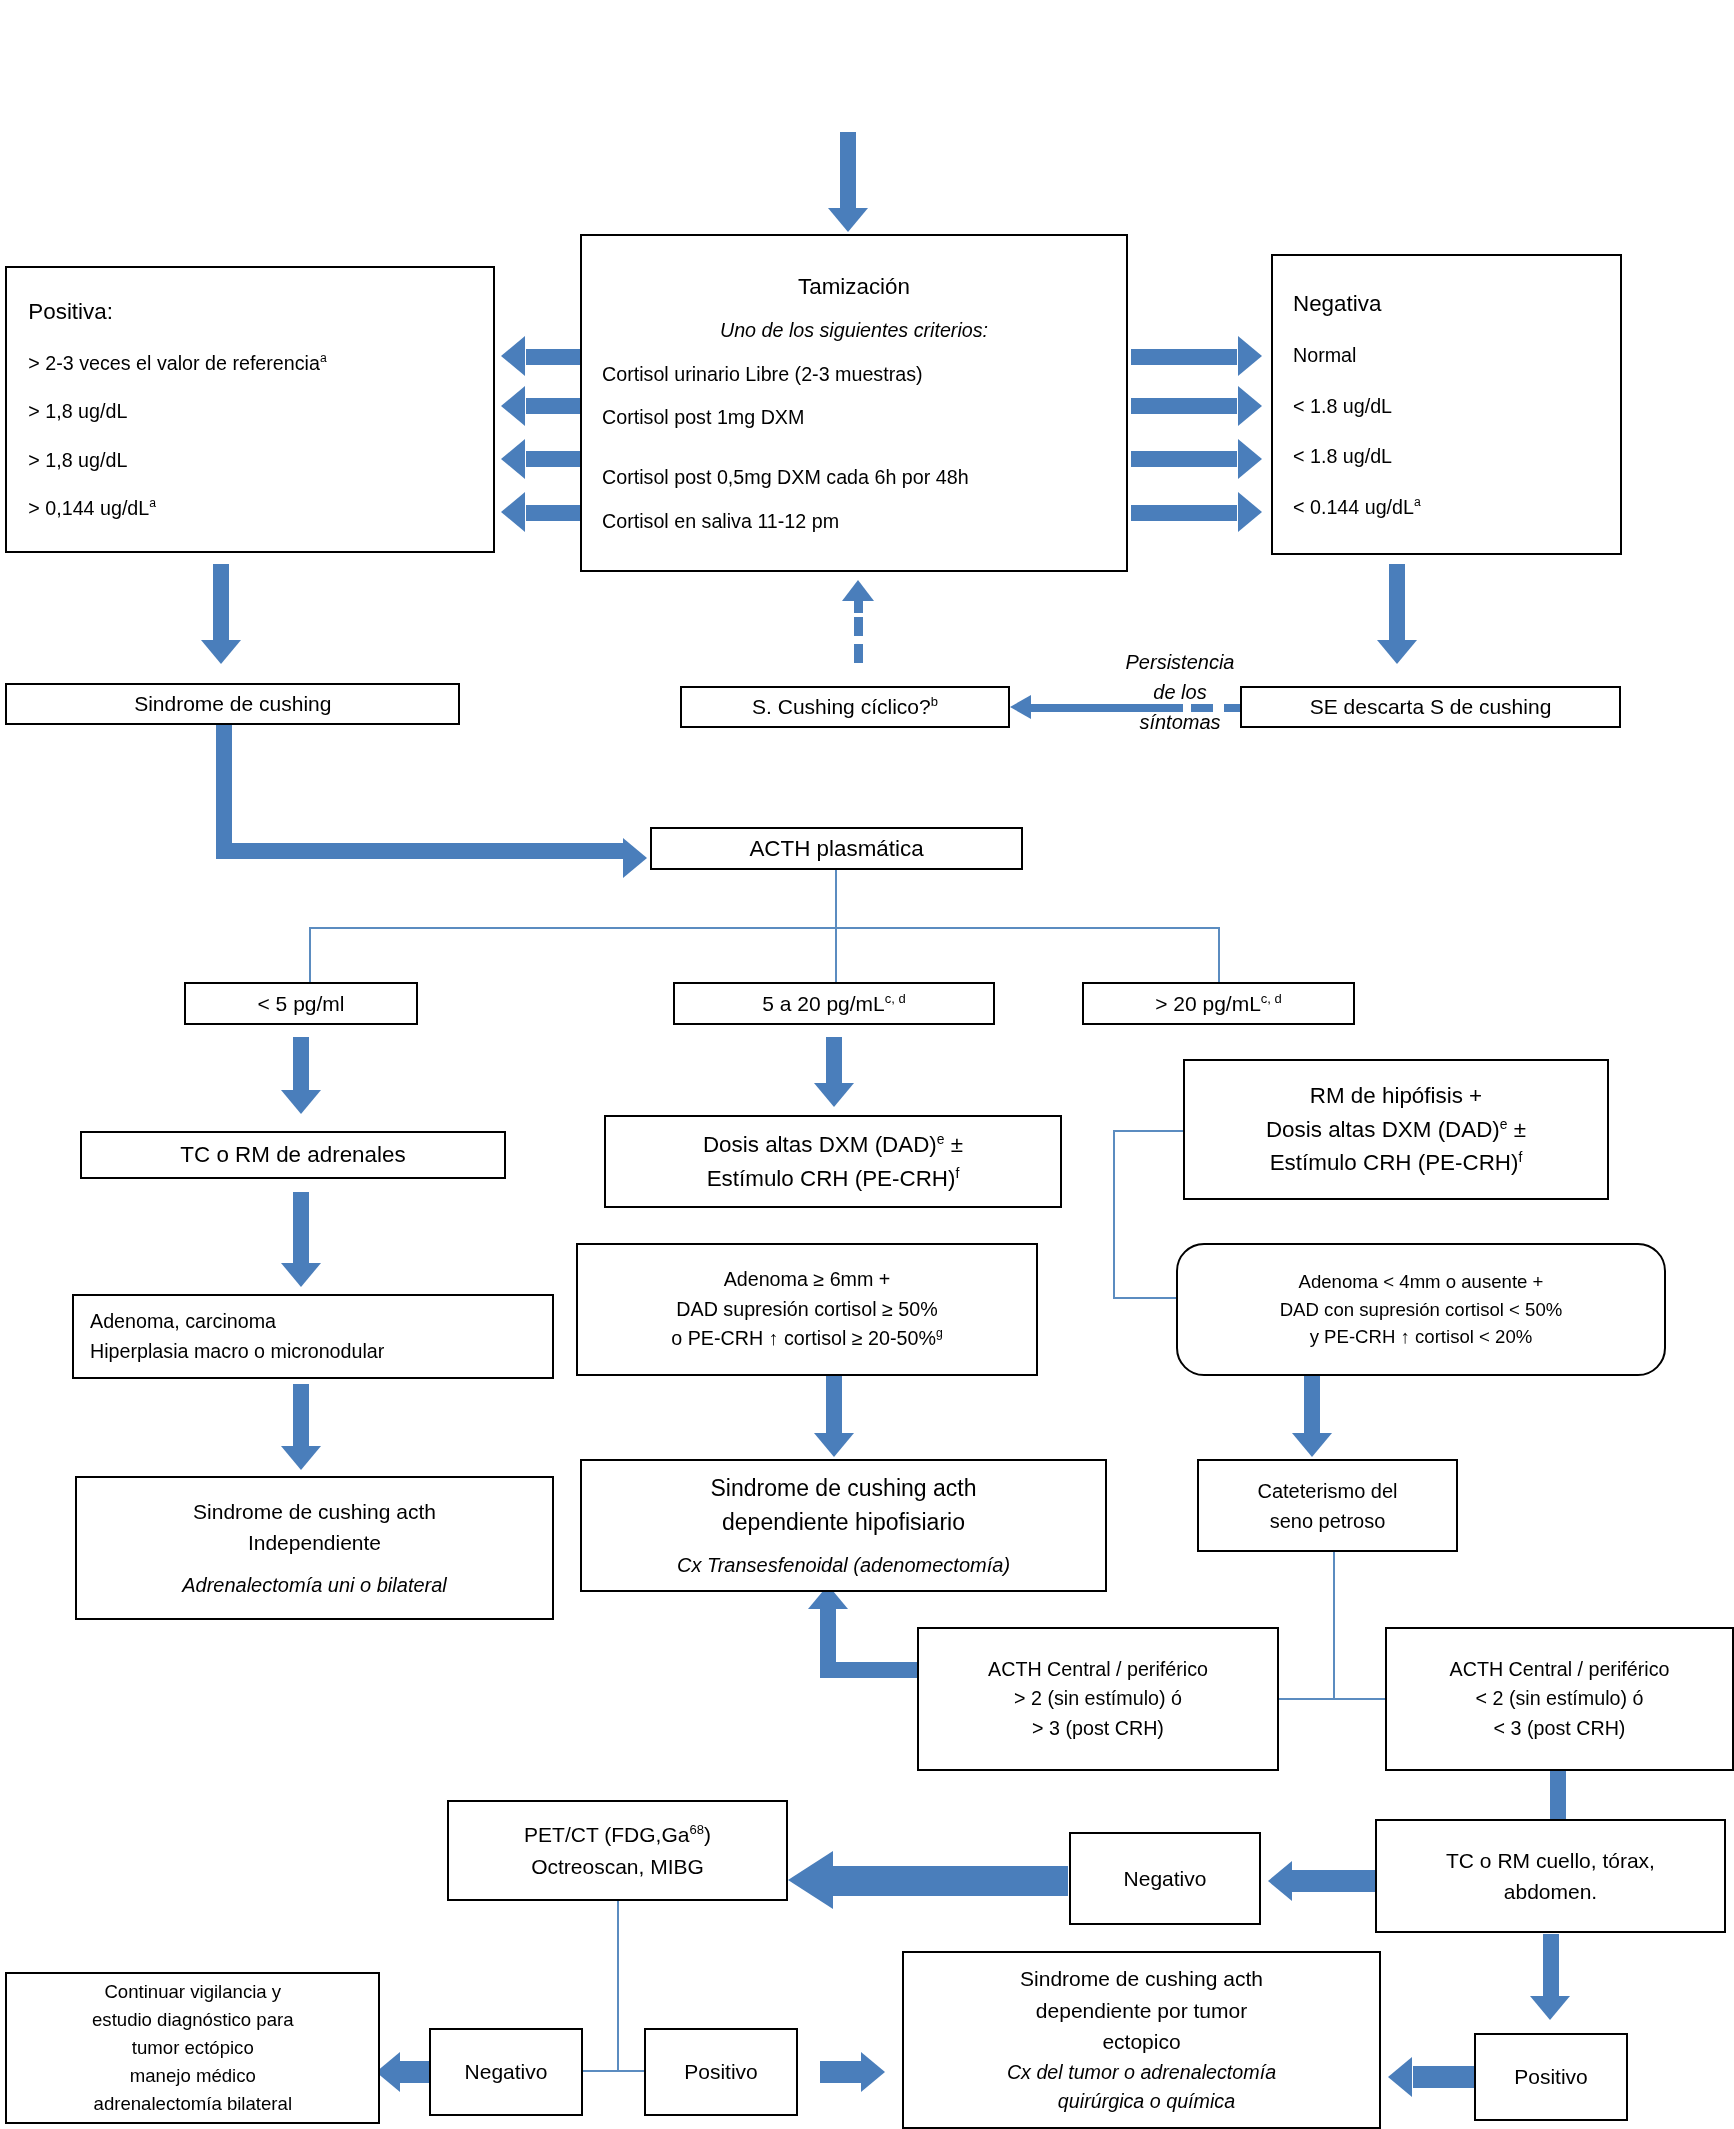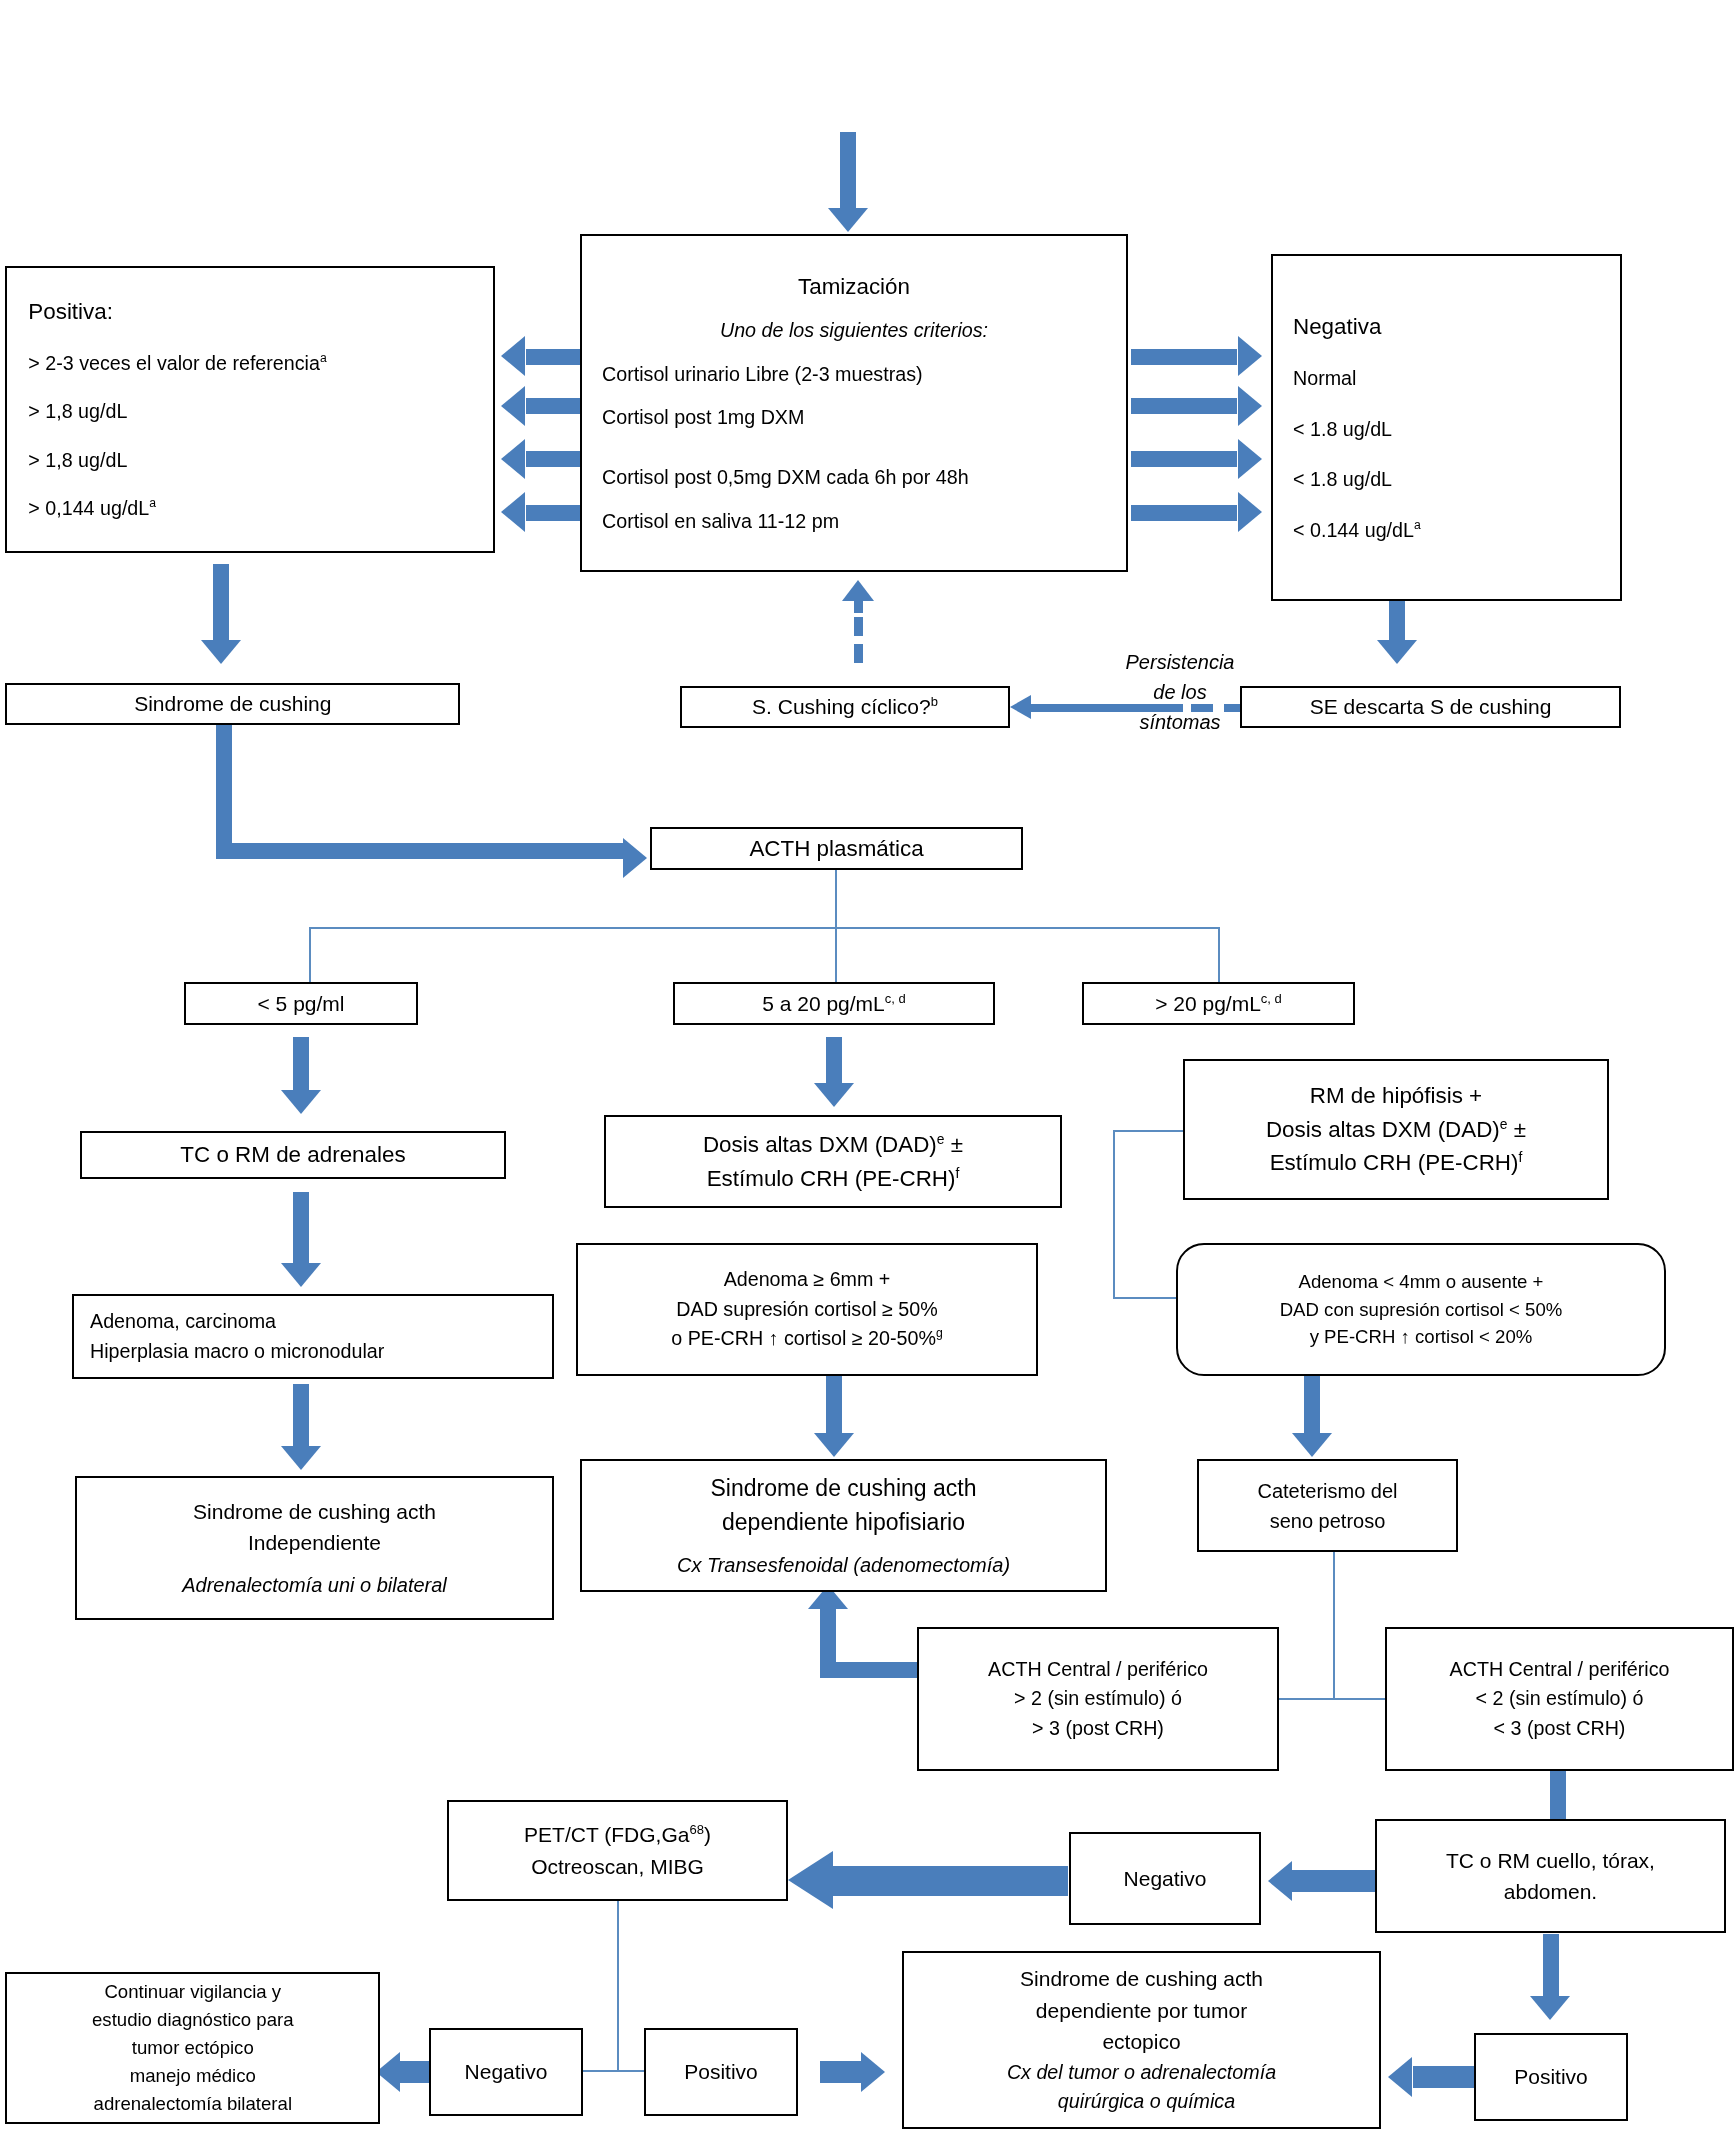--- a/index.html
+++ b/index.html
@@ -106,21 +106,21 @@
   </div>
 
   <div class="box left-align" style="left:5.3px; top:266px; width:490px; height:287px; font-size:19.7px; padding:12.8px 21px;">
     <span class="ln" style="font-size:22.4px; margin-bottom:20px;">Positiva:</span>
     <span class="ln" style="margin-bottom:19px;"><span>&gt; 2-3 veces el valor de referencia</span><sup>a</sup></span>
     <span class="ln" style="margin-bottom:19px;"><span>&gt; 1,8 ug/dL</span></span>
     <span class="ln" style="margin-bottom:19px;"><span>&gt; 1,8 ug/dL</span></span>
     <span class="ln"><span>&gt; 0,144 ug/dL</span><sup>a</sup></span>
   </div>
 
-  <div class="box left-align" style="left:1271px; top:254px; width:351px; height:347px; font-size:19.7px; padding:11.7px 20px;">
+  <div class="box left-align" style="left:1271px; top:254px; width:351px; height:301px; font-size:19.7px; padding:11.7px 20px;">
     <span class="ln" style="font-size:22.4px; margin-bottom:21px;">Negativa</span>
     <span class="ln" style="margin-bottom:21px;"><span>Normal</span></span>
     <span class="ln" style="margin-bottom:21px;"><span>&lt; 1.8 ug/dL</span></span>
     <span class="ln" style="margin-bottom:21px;"><span>&lt; 1.8 ug/dL</span></span>
     <span class="ln"><span>&lt;  0.144 ug/dL</span><sup>a</sup></span>
   </div>
 
   <div class="hbar" style="left:526px; top:349px; width:56px; height:16px;"></div>
   <div class="tri-left" style="left:501px; top:336px;"></div>
 

